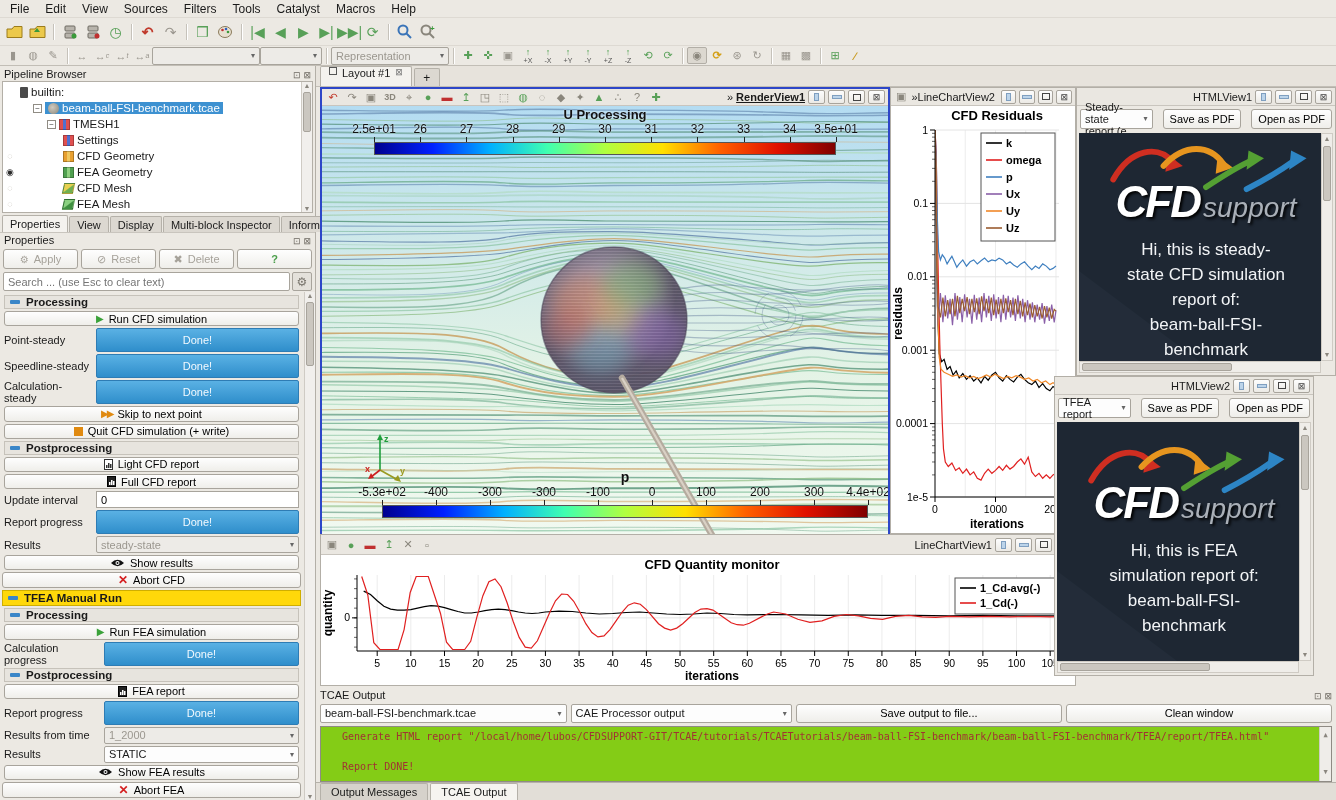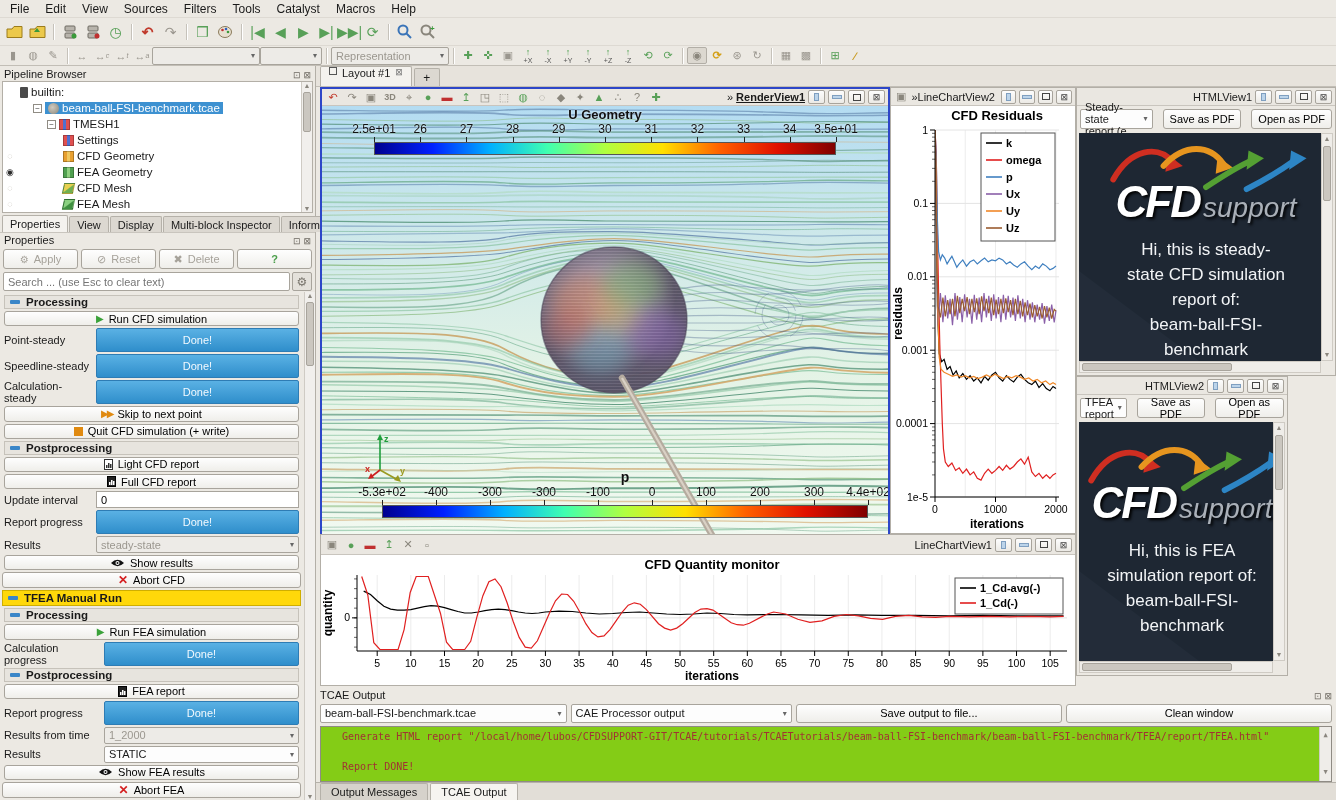--- a/index.html
+++ b/index.html
@@ -101,21 +101,21 @@
 
 #residual-cell{left:574px;top:21px;width:186px;height:447px}
 #monitor-cell{left:4px;top:468px;width:756px;height:152px}
 .chart-body{position:absolute;left:0;right:0;bottom:0;background:#fff}
 #residual-cell .chart-body{top:18px}
 #monitor-cell .chart-body{top:20px}
 #monitor-cell .chead{height:20px}
 svg text{font-family:"Liberation Sans",sans-serif}
 
 #html1-cell{left:760px;top:21px;width:260px;height:289px}
-#html2-cell{left:760px;top:310px;width:212px;height:300px}
+#html2-cell{left:738px;top:310px;width:260px;height:300px}
 .hcontrols{height:25px;display:flex;align-items:center;gap:10px;padding:2px 3px}
 .hcontrols .sel{flex:1.3;height:20px}
 .hcontrols .btn{height:20px;padding:0 6px;font-size:11px}
 .hbody{position:absolute;left:2px;right:2px;bottom:14px;top:45px;background:#1e2733;overflow:hidden}
 .hbody::before{content:"";position:absolute;left:0;bottom:0;border-left:120px solid #242e3b;border-top:90px solid transparent;opacity:.8}
 .hvs{position:absolute;right:2px;top:45px;bottom:14px;width:12px;background:#efede9;border:1px solid #cfcbc4;font-size:7px;color:#8a867e;text-align:center;line-height:10px}
 .hhs{position:absolute;left:2px;right:14px;bottom:2px;height:12px;background:#efede9;border:1px solid #cfcbc4}
 .hhthumb{position:absolute;left:2px;top:1px;height:8px;width:150px;background:#cbc7c0;border:1px solid #a8a49c;border-radius:2px}
 .logo{position:relative;text-align:center;color:#fff;margin-top:2px}
 .logo .arcs{display:block;margin:0 auto -16px auto}
@@ -800,21 +800,21 @@
                 <line x1="219" x2="365" y1="282" y2="282" stroke="#2c2838" stroke-opacity="0.16"></line>
                 <line x1="219" x2="365" y1="283.5" y2="283.5" stroke="#e8e4ee" stroke-opacity="0.1"></line>
                 <line x1="219" x2="365" y1="285" y2="285" stroke="#2c2838" stroke-opacity="0.16"></line>
                 <line x1="219" x2="365" y1="286.5" y2="286.5" stroke="#e8e4ee" stroke-opacity="0.1"></line>
               </g>
               <circle cx="292" cy="214" r="73" fill="none" stroke="#474054" stroke-width="1.4" stroke-opacity="0.55"></circle>
               <path d="M 300 272 L 394 436" stroke="#b5ab9f" stroke-width="6.5" stroke-linecap="round" fill="none"></path>
               <path d="M 300 272 L 394 436" stroke="#d9d1c5" stroke-width="2.2" fill="none"></path>
             </svg>
           <div class="cbar" style="left:52px;top:1px;width:462px">
-            <div class="cbtitle">U Geometry</div>
+            <div class="cbtitle">U Processing</div>
             <div class="cblabels" id="cbt-labels">
                 <span style="left: 0%;">2.5e+01</span>
                 <span style="left: 10%;">26</span>
                 <span style="left: 20%;">27</span>
                 <span style="left: 30%;">28</span>
                 <span style="left: 40%;">29</span>
                 <span style="left: 50%;">30</span>
                 <span style="left: 60%;">31</span>
                 <span style="left: 70%;">32</span>
                 <span style="left: 80%;">33</span>

